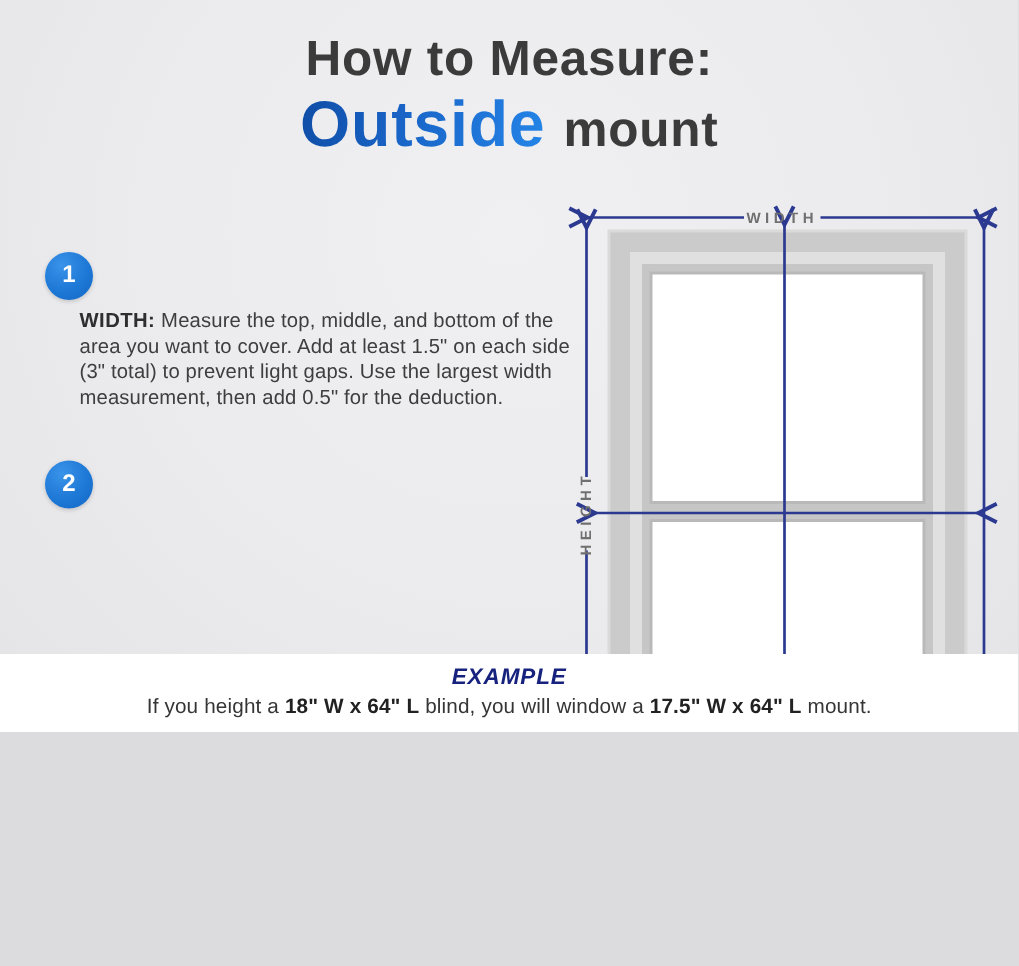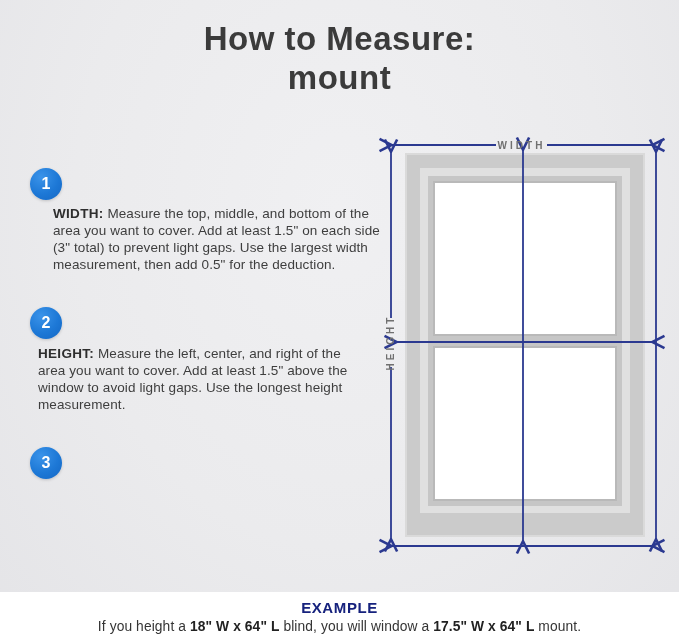--- a/index.html
+++ b/index.html
@@ -1,17 +1,17 @@
 <!DOCTYPE html>
 <html><head>
 <meta charset="utf-8">
 <style>
   html,body{margin:0;padding:0;background:#dcdcde;}
   .canvas{
-    position:relative;width:679px;height:644px;overflow:hidden;
+    position:relative;width:679px;height:488px;overflow:hidden;
     font-family:"Liberation Sans",sans-serif;
     background:radial-gradient(ellipse at 50% 32%,#f0f0f2 0%,#ebebed 55%,#e4e4e7 100%);
   }
   
   .header{position:absolute;top:22px;left:0;right:0;text-align:center;}
   .title-line1{font-size:33px;font-weight:700;color:#3b3b3b;letter-spacing:.5px;line-height:1.05;}
   .title-line2{margin-top:2px;display:flex;justify-content:center;align-items:baseline;gap:12px;}
   .title-outside{
     font-size:43px;font-weight:800;letter-spacing:.5px;
     background:linear-gradient(100deg,#0f4da6 0%,#1a66c9 45%,#2585e8 100%);
@@ -35,49 +35,46 @@
   #num1{top:0;} #txt1{top:37px;margin-left:15px;}
   #num2{top:139px;} #txt2{top:177px;}
   #num3{top:279px;} #txt3{top:317px;}
   
   .diagram{position:absolute;left:370px;top:126px;width:300px;height:436px;}
   
   .footer{
     position:absolute;left:0;right:0;bottom:0;height:52px;background:#ffffff;
     text-align:center;
   }
-  .ex-heading{margin-top:7px;font-size:15px;font-weight:800;color:#16227d;letter-spacing:.6px;}
+  .ex-heading{margin-top:7px;font-size:15px;font-weight:800;color:#16227d;letter-spacing:.6px;font-style:italic;}
   .ex-text{margin-top:3px;font-size:13.8px;color:#353535;letter-spacing:.1px;}
   .ex-text .b{font-weight:700;color:#222;}
 </style>
 </head>
 <body>
 
 <div class="canvas">
 
   <div class="header">
     <div class="title-line1">How to Measure:</div>
     <div class="title-line2">
+      <span class="title-outside">Outside</span>
       <span class="title-mount">mount</span>
     </div>
   </div>
 
   <div class="steps">
 
     <div class="step-num" id="num1">1</div>
     <div class="step-text" id="txt1">
       <b>WIDTH:</b>
       <span>Measure the top, middle, and bottom of the area you want to cover. Add at least 1.5" on each side (3" total) to prevent light gaps. Use the largest width measurement, then add 0.5" for the deduction.</span>
     </div>
 
     <div class="step-num" id="num2">2</div>
-    <div class="step-text" id="txt2">
-      <b>HEIGHT:</b>
-      <span>Measure the left, center, and right of the area you want to cover. Add at least 1.5" above the window to avoid light gaps. Use the longest height measurement.</span>
-    </div>
 
     <div class="step-num" id="num3">3</div>
 
   </div>
 
   <svg class="diagram" viewBox="0 0 300 436" width="300" height="436" xmlns="http://www.w3.org/2000/svg">
     <defs>
       <marker id="arr" viewBox="0 0 10 10" refX="1.5" refY="5" markerWidth="8.5" markerHeight="8.5" orient="auto-start-reverse">
         <path d="M9 1 L1 5 L9 9" fill="none" stroke="#2b3990" stroke-width="1.7"></path>
       </marker>

